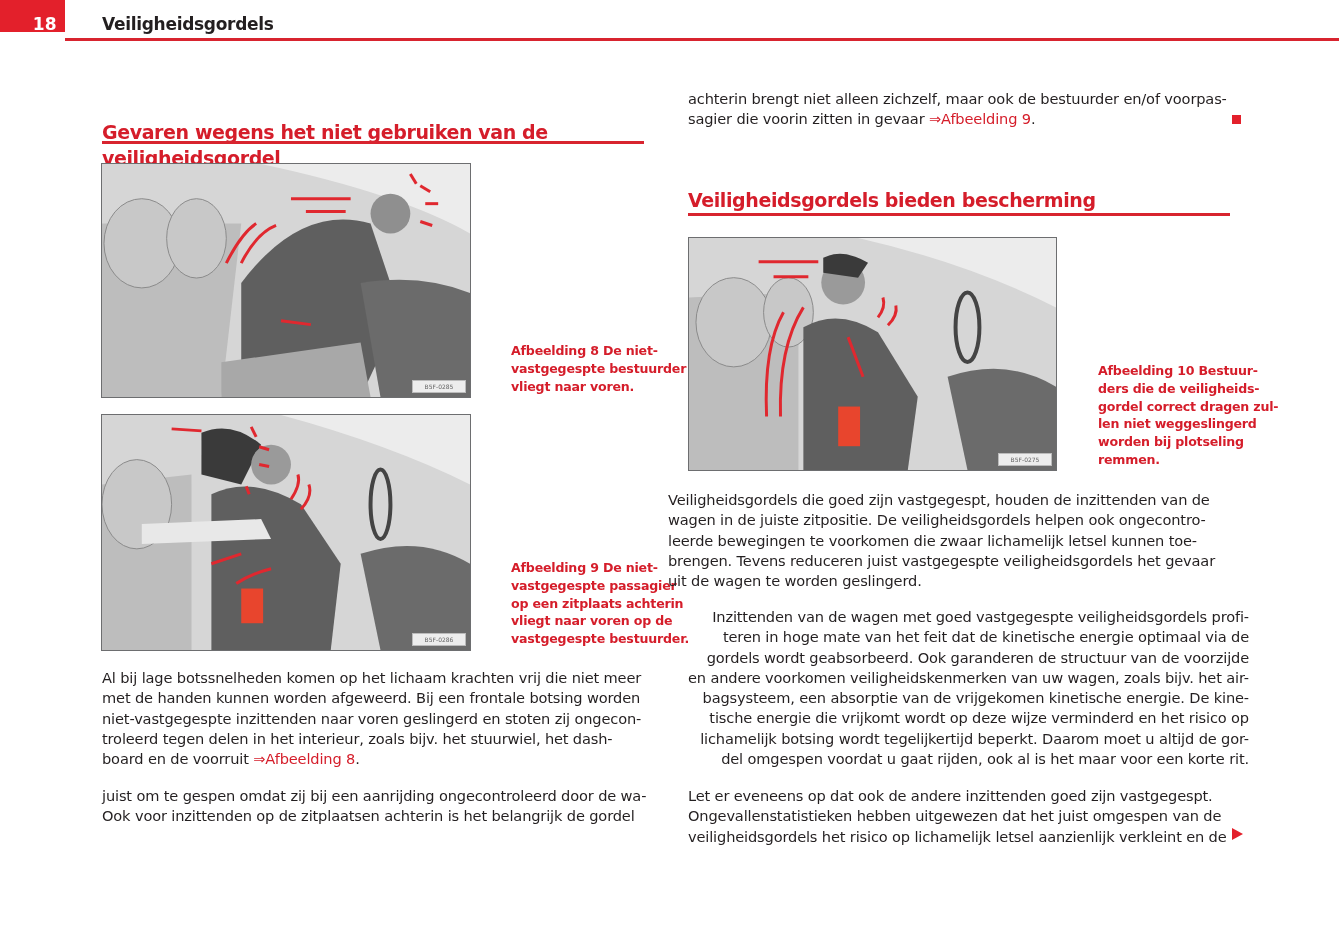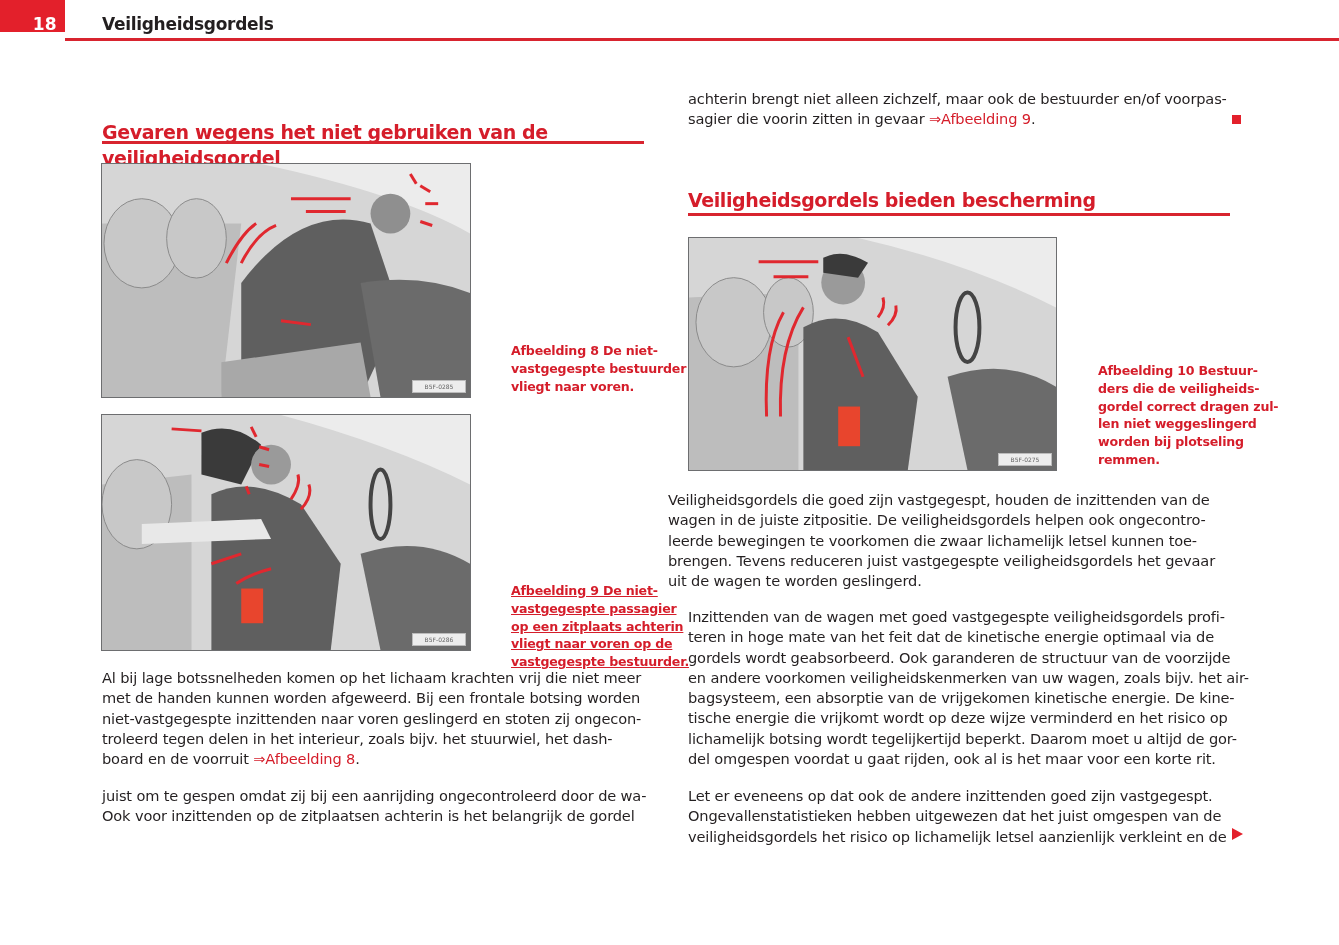--- a/index.html
+++ b/index.html
@@ -98,21 +98,21 @@
       <line x1="158" y1="50" x2="168" y2="52"></line>
         <line x1="145" y1="72" x2="148" y2="80"></line>
       <path d="M190 85 Q200 70 197 60"></path>
         <path d="M200 95 Q212 82 208 70"></path>
       <path d="M110 150 Q125 145 140 140"></path>
         <path d="M135 170 Q150 160 170 155"></path>
     </g>
   </svg>
   <div class="fig-code">B5F-0286</div>
 </div>
-<div class="caption" style="left:483px; top:582px;text-decoration:underline;">
+<div class="caption" style="left:483px; top:559px;">
   <span class="line">Afbeelding 9  De niet-</span>
   <span class="line">vastgegespte passagier</span>
   <span class="line">op een zitplaats achterin</span>
   <span class="line">vliegt naar voren op de</span>
   <span class="line">vastgegespte bestuurder.</span>
 </div>
 
 <div class="para" style="left:102px; top:668px;">
   <span class="line">Al bij lage botssnelheden komen op het lichaam krachten vrij die niet meer</span>
   <span class="line">met de handen kunnen worden afgeweerd. Bij een frontale botsing worden</span>
@@ -170,21 +170,21 @@
 </div>
 
 <div class="para" style="left:668px; top:490px;">
   <span class="line">Veiligheidsgordels die goed zijn vastgegespt, houden de inzittenden van de</span>
   <span class="line">wagen in de juiste zitpositie. De veiligheidsgordels helpen ook ongecontro-</span>
   <span class="line">leerde bewegingen te voorkomen die zwaar lichamelijk letsel kunnen toe-</span>
   <span class="line">brengen. Tevens reduceren juist vastgegespte veiligheidsgordels het gevaar</span>
   <span class="line">uit de wagen te worden geslingerd.</span>
 </div>
 
-<div class="para" style="left:688px; top:607px;">
+<div class="para" style="left:688px; top:607px;text-align:right;">
   <span class="line">Inzittenden van de wagen met goed vastgegespte veiligheidsgordels profi-</span>
   <span class="line">teren in hoge mate van het feit dat de kinetische energie optimaal via de</span>
   <span class="line">gordels wordt geabsorbeerd. Ook garanderen de structuur van de voorzijde</span>
   <span class="line">en andere voorkomen veiligheidskenmerken van uw wagen, zoals bijv. het air-</span>
   <span class="line">bagsysteem, een absorptie van de vrijgekomen kinetische energie. De kine-</span>
   <span class="line">tische energie die vrijkomt wordt op deze wijze verminderd en het risico op</span>
   <span class="line">lichamelijk botsing wordt tegelijkertijd beperkt. Daarom moet u altijd de gor-</span>
   <span class="line">del omgespen voordat u gaat rijden, ook al is het maar voor een korte rit.</span>
 </div>
 

